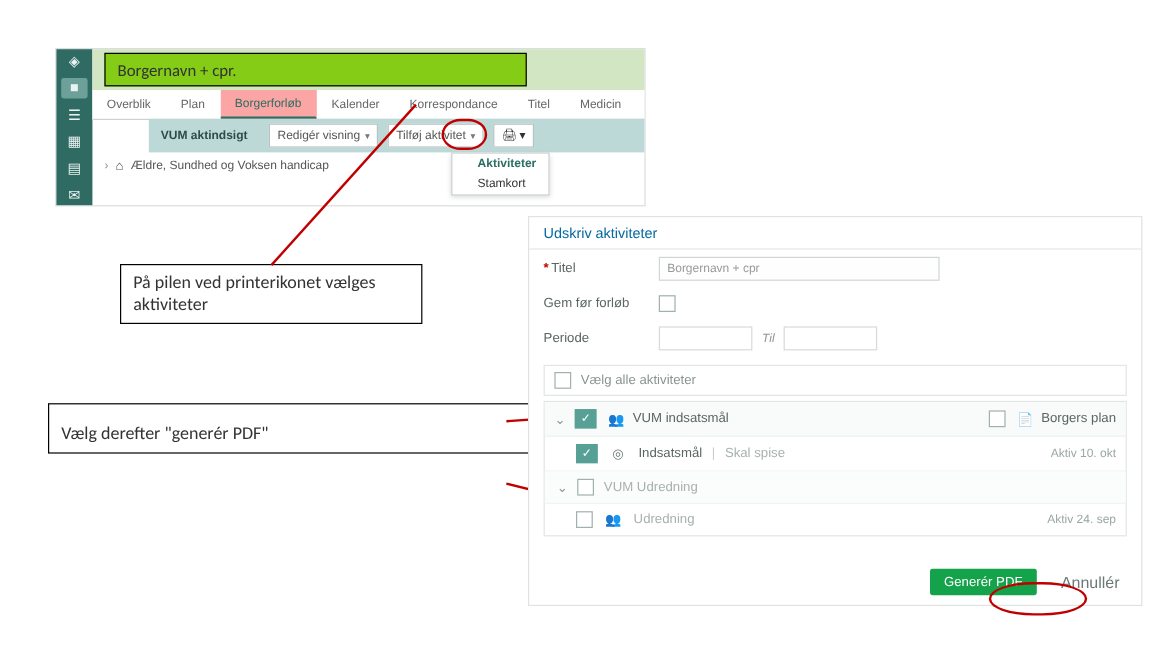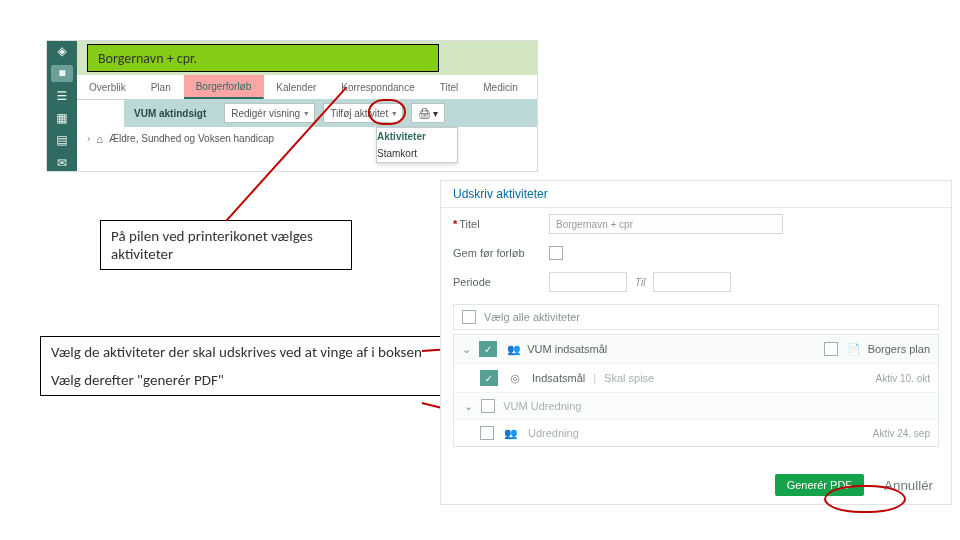--- a/index.html
+++ b/index.html
@@ -109,21 +109,21 @@
   }
   .print-menu {
     position:absolute;
     left:329px; top:86px;
     width:80px;
     background:#fff;
     border:1px solid #c7cdcc;
     box-shadow: 0 2px 4px rgba(0,0,0,0.15);
     font-size:10px;
   }
-  .print-menu div { padding:3px 0; }
+  .print-menu div { padding:3px 21px; }
   .print-menu .active { color:#2b6e62; font-weight:600; }
   .print-red-circle {
     position:absolute;
     left:321px; top:58px;
     width:34px; height:22px;
     border:2px solid #c00000;
     border-radius:50%/60%;
     pointer-events:none;
   }
   .app-tree {
@@ -320,21 +320,20 @@
     <span class="chev">›</span>
     <span style="font-size:11px;">⌂</span>
     <span>Ældre, Sundhed og Voksen handicap</span>
   </div>
 </div>
 
 <div class="note note1">
   <span>På pilen ved printerikonet vælges aktiviteter</span>
 </div>
 <div class="note note2">
-  <div>Vælg de aktiviteter der skal udskrives ved at vinge af i boksen</div>
   <div style="height:10px"></div>
   <div>Vælg derefter "generér PDF"</div>
 </div>
 
 <div class="redline" style="left:226px; top:220px; width:180px; transform:rotate(-48deg);"></div>
 <div class="redline" style="left:422px; top:350px; width:86px; transform:rotate(-4deg);"></div>
 <div class="redline" style="left:422px; top:402px; width:420px; transform:rotate(14deg);"></div>
 
 <div class="panel">
   <div class="panel-head">Udskriv aktiviteter</div>

